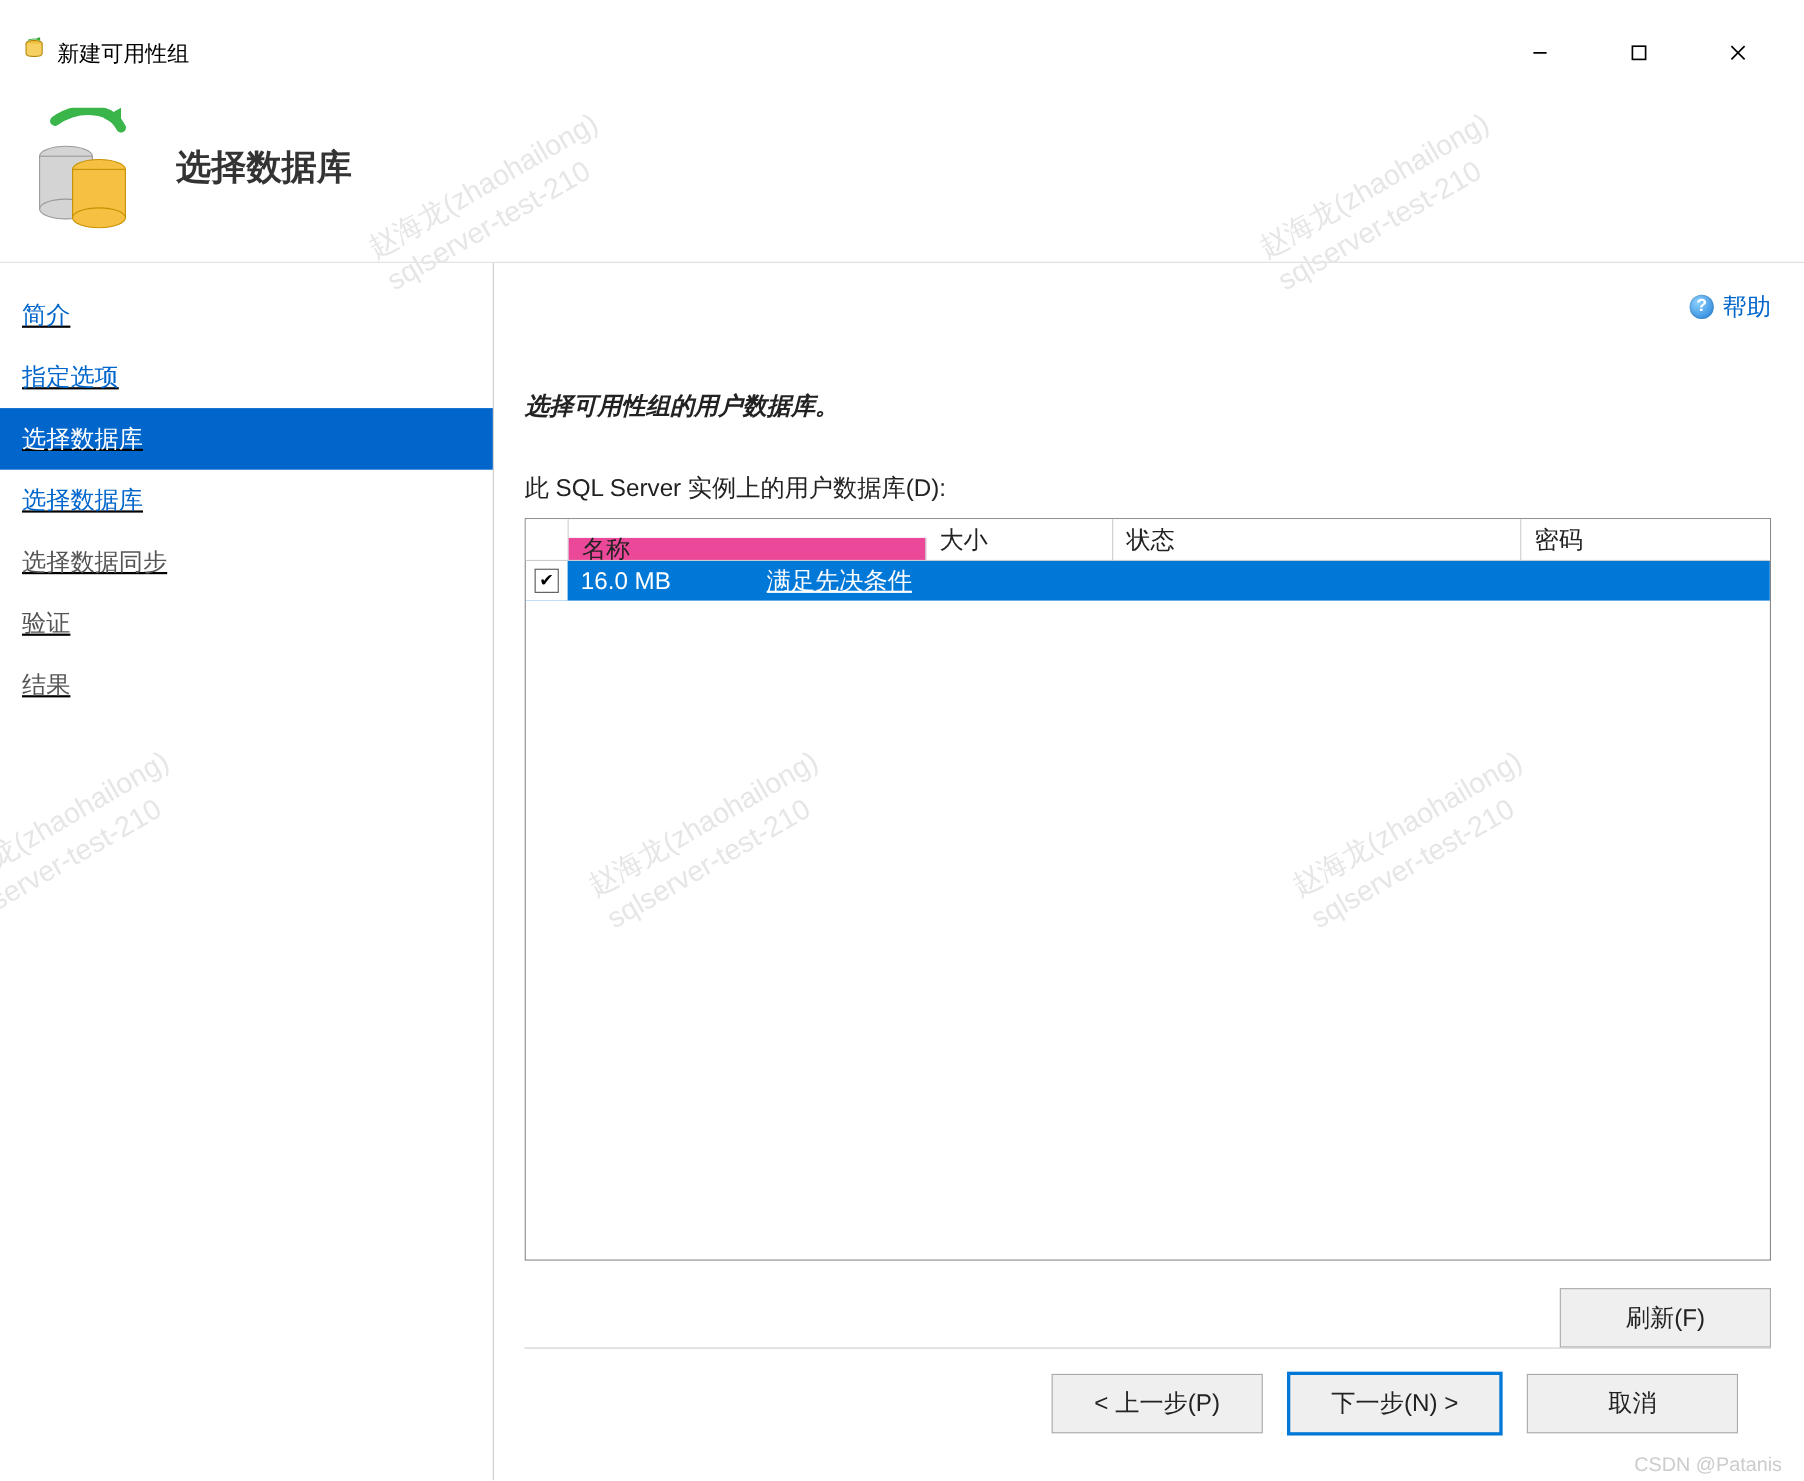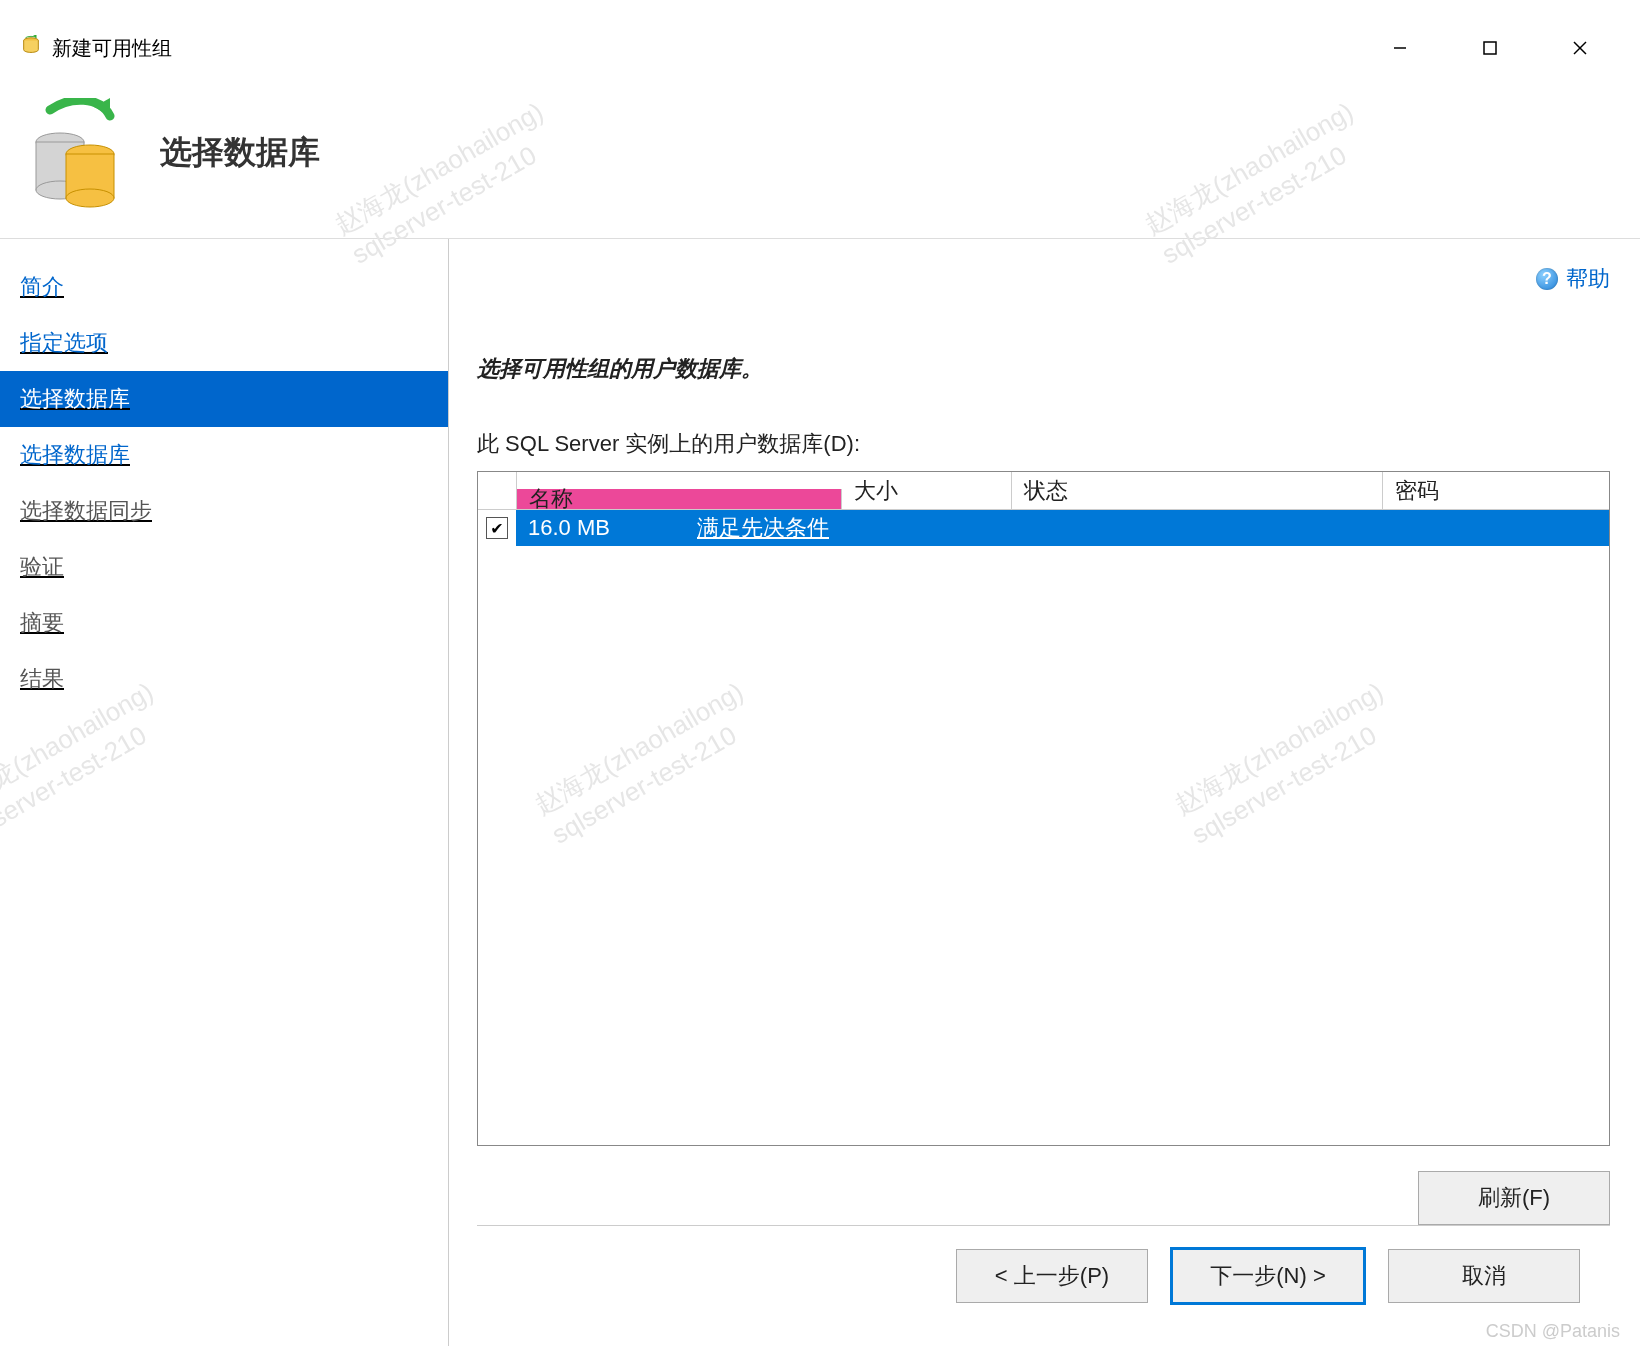--- a/index.html
+++ b/index.html
@@ -294,21 +294,20 @@
 
   <div class="body">
 
     <div class="sidebar">
       <div class="nav-item">简介</div>
       <div class="nav-item">指定选项</div>
       <div class="nav-item selected">选择数据库</div>
       <div class="nav-item">选择数据库</div>
       <div class="nav-item disabled">选择数据同步</div>
       <div class="nav-item disabled">验证</div>
-      <div class="nav-item disabled">摘要</div>
       <div class="nav-item disabled">结果</div>
     </div>
 
     <div class="main">
       <div class="help-row">
         <span class="help-link">
           <span class="help-icon">?</span>
           <span>帮助</span>
         </span>
       </div>

